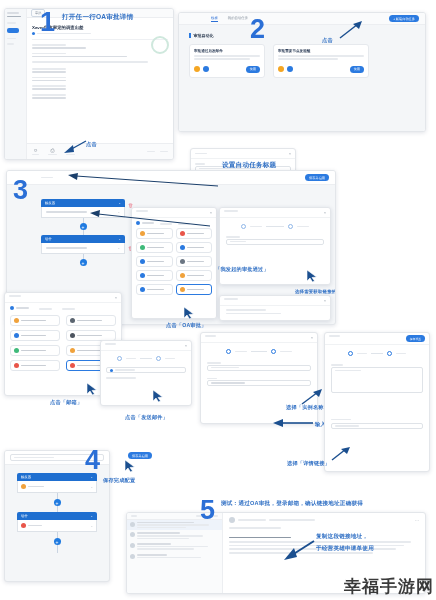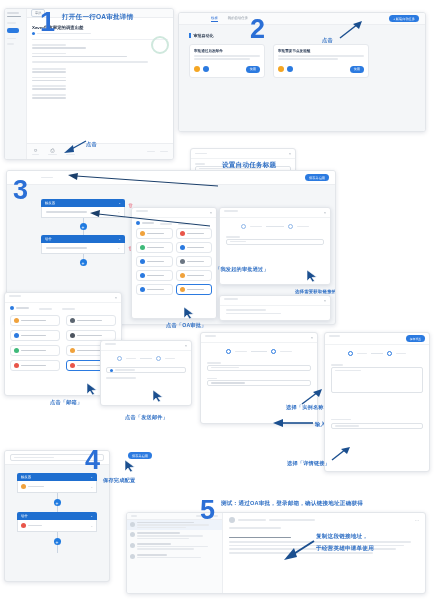--- a/index.html
+++ b/index.html
@@ -646,13 +646,14 @@
   </div>
   <div class="bigno" style="left:200px; top:497px;">5</div>
   <div class="anno lg" style="left:221px; top:500px; font-size:5.6px;">测试：通过OA审批，登录邮箱，确认链接地址正确获得</div>
   <div class="anno" style="left:316px; top:533px; font-size:5.6px;">复制这段链接地址，</div>
   <div class="anno" style="left:316px; top:545px; font-size:5.6px;">于经营英雄申请单使用</div>
   <svg class="arrow" style="left:280px; top:538px;" width="36" height="24" viewBox="0 0 36 24">
     <path d="M34 3 L12 17" stroke="#1b4f8f" stroke-width="2" fill="none"></path>
     <path d="M4 22 L14 10 L17 19 Z" fill="#1b4f8f"></path>
   </svg>
 
+  <div class="watermark">幸福手游网</div>
 </div>
 
 </body></html>

